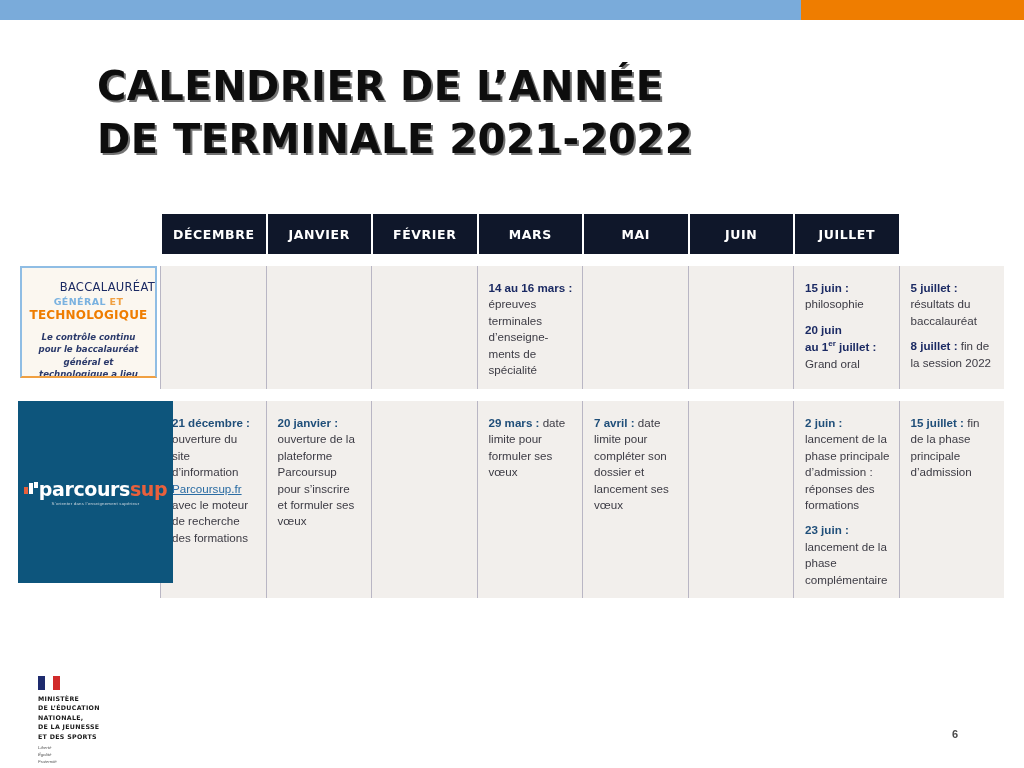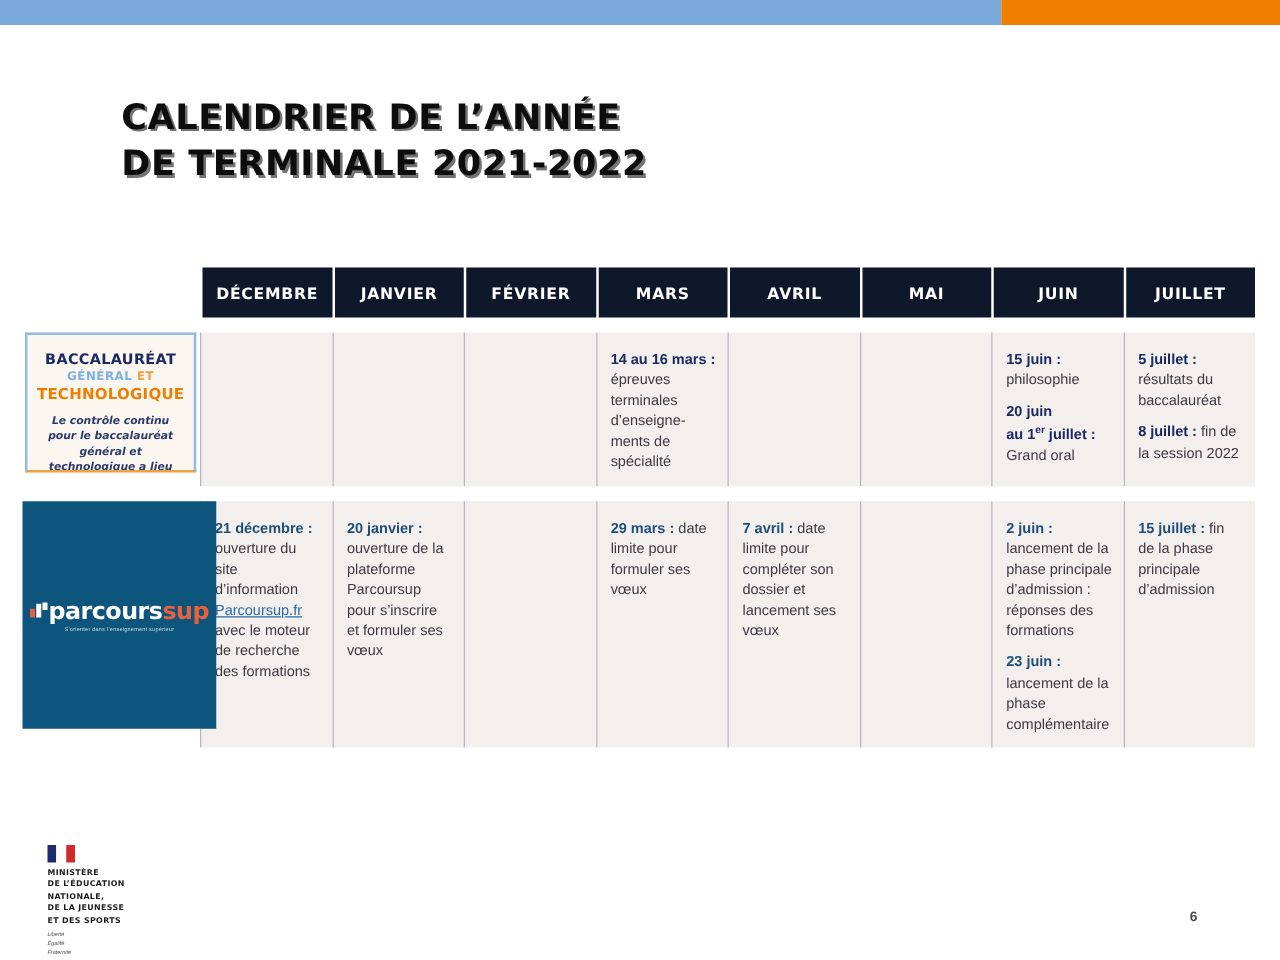--- a/index.html
+++ b/index.html
@@ -11,22 +11,22 @@
   }
   #slide { position: relative; width: 1024px; height: 768px; background:#fff; }
 
   
   .topbar { position:absolute; top:0; left:0; width:1024px; height:20px; display:flex; }
   .topbar .seg-blue { width:78.2%; height:100%; background:#7aabda; }
   .topbar .seg-orange { flex:1; height:100%; background:#ef7d00; }
 
   
   .title-block {
-    position:absolute; left:97px; top:76px; width:700px;
-    font-weight:bold; font-size:28px; line-height:1.32;
+    position:absolute; left:97px; top:60px; width:700px;
+    font-weight:bold; font-size:40px; line-height:1.32;
     letter-spacing:0.5px; color:#0d0d0d;
     text-shadow: 2px 2px 0 rgba(0,0,0,0.55);
     font-family:"DejaVu Sans", sans-serif;
   }
   .title-block .tl { display:block; white-space:nowrap; }
 
   
   .cal { position:absolute; left:16px; top:214px; width:988px; }
 
   .grid { display:grid; grid-template-columns: 144px repeat(8, 1fr); column-gap:2px; }
@@ -70,21 +70,21 @@
     font-family:"DejaVu Sans", sans-serif;
   }
   .bacbox::after{
     content:""; position:absolute; left:-2px; bottom:0; width:2px; height:52px;
     background:#f0a042;
   }
   .bacbox::before{
     content:""; position:absolute; right:-2px; bottom:0; width:2px; height:52px;
     background:#f0a042;
   }
-  .bacbox .l1 { margin-top:12px; text-align:center; font-size:11.5px; font-weight:bold; color:#1b2a63; letter-spacing:0.3px; }
+  .bacbox .l1 { margin-top:12px; text-align:right; font-size:11.5px; font-weight:normal; color:#1b2a63; letter-spacing:0.3px; }
   .bacbox .l2 { text-align:center; font-size:9.5px; font-weight:bold; letter-spacing:0.4px; margin-top:2px; }
   .bacbox .l2 .g { color:#7ab2e0; }
   .bacbox .l2 .e { color:#f0a042; }
   .bacbox .l3 { text-align:center; font-size:12px; font-weight:bold; color:#ef7d00; letter-spacing:0.2px; margin-top:1px; }
   .bacbox .note {
     margin-top:9px; padding:0 7px; text-align:center;
     font-size:8.6px; line-height:1.45; font-style:italic;
     font-weight:bold; color:#2b3a6b;
   }
 
@@ -138,21 +138,20 @@
   </div>
 
   <div class="cal">
 
     <div class="grid hdr-row">
       <div class="hdr-spacer"></div>
       <div class="hdr-cell">DÉCEMBRE</div>
       <div class="hdr-cell">JANVIER</div>
       <div class="hdr-cell">FÉVRIER</div>
       <div class="hdr-cell">MARS</div>
-      <div class="hdr-cell">AVRIL</div>
       <div class="hdr-cell">MAI</div>
       <div class="hdr-cell">JUIN</div>
       <div class="hdr-cell">JUILLET</div>
     </div>
 
     <div class="row">
       <div class="row-grid">
         <div class="label-cell">
           <div class="bacbox">
             <div class="l1">BACCALAURÉAT</div>

